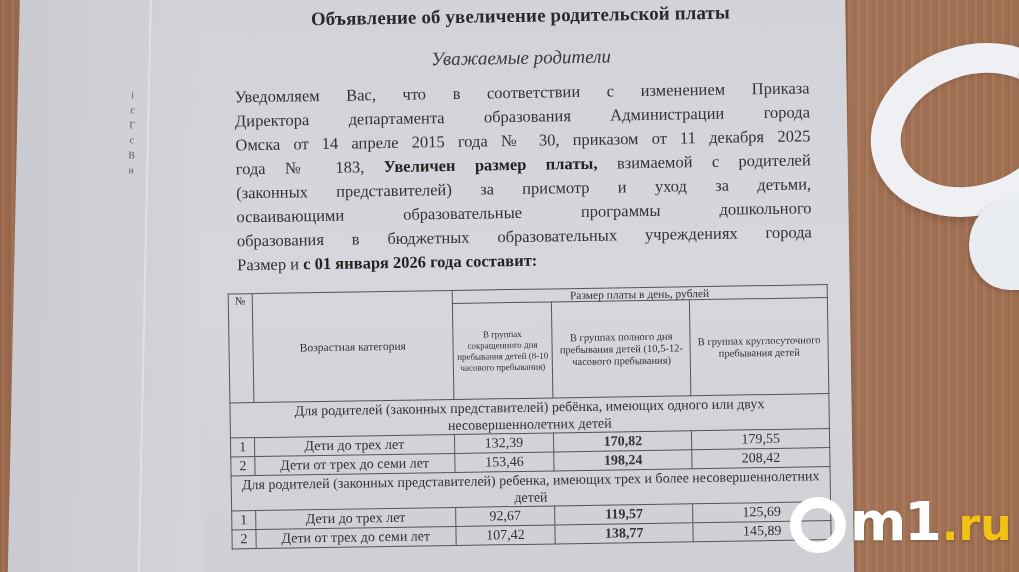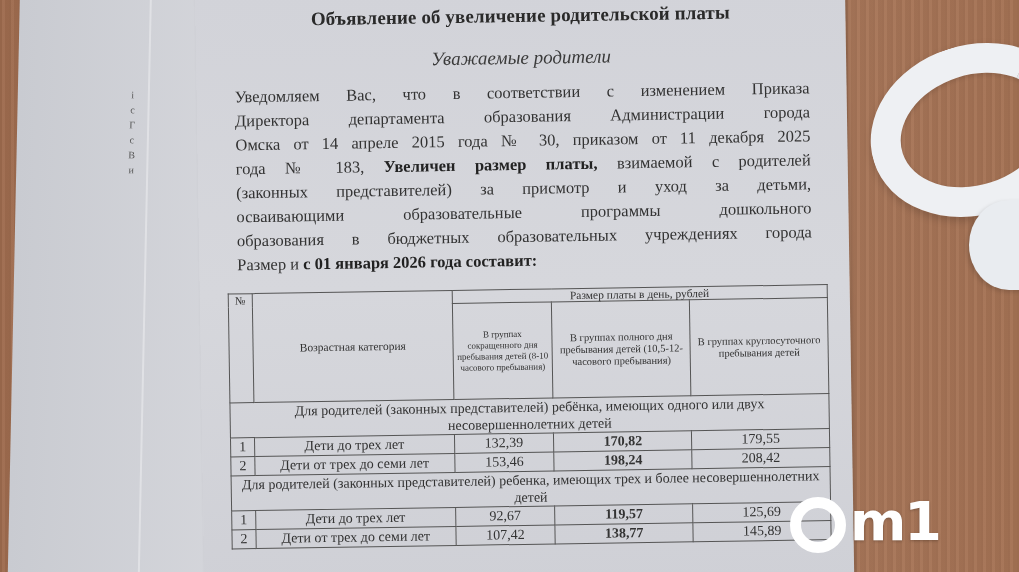--- a/index.html
+++ b/index.html
@@ -182,13 +182,14 @@
       <td class="val bold">138,77</td>
       <td class="val">145,89</td>
     </tr>
   </tbody>
     </table>
 </div>
 
 <div class="watermark">
   <span class="wm-o"></span>
   <span class="wm-m1">m1</span>
+  <span class="wm-ru">.ru</span>
 </div>
 
 </body></html>

